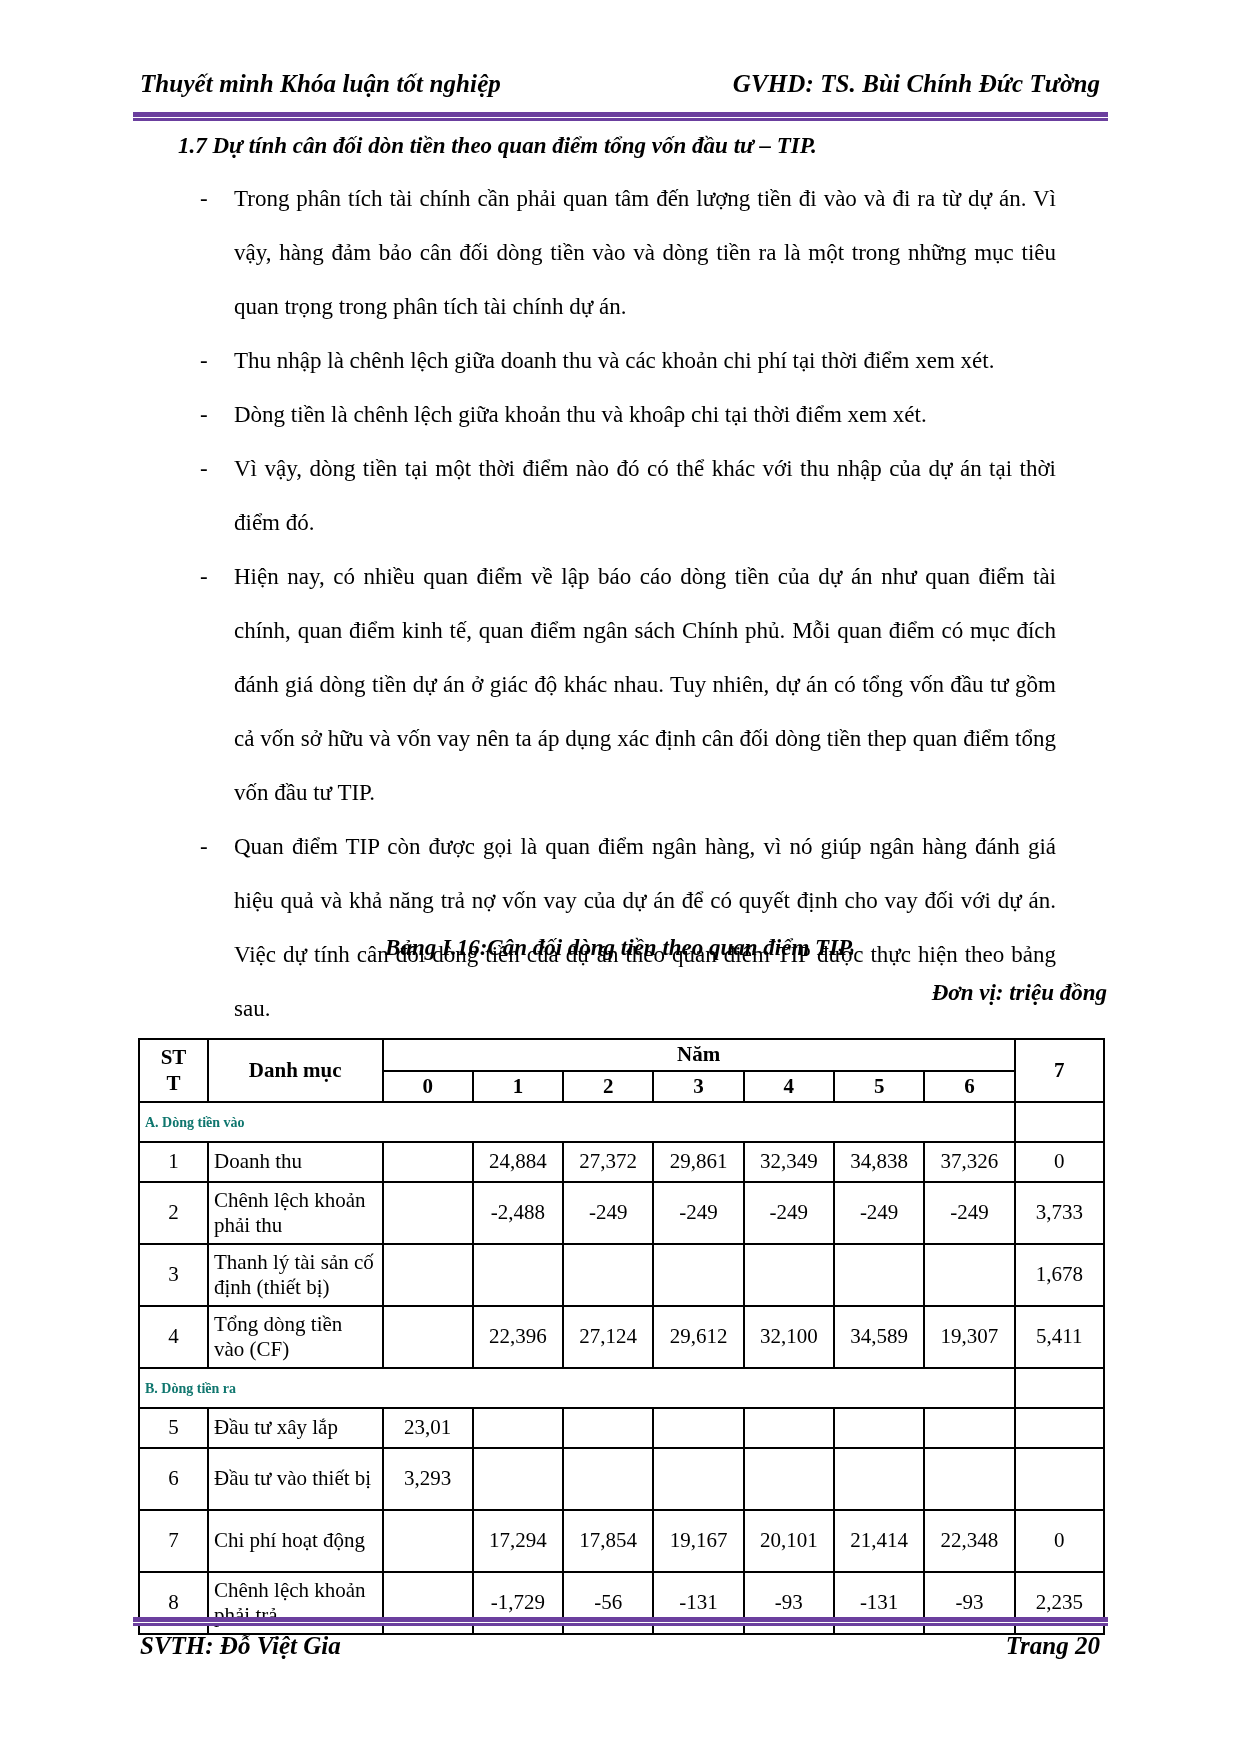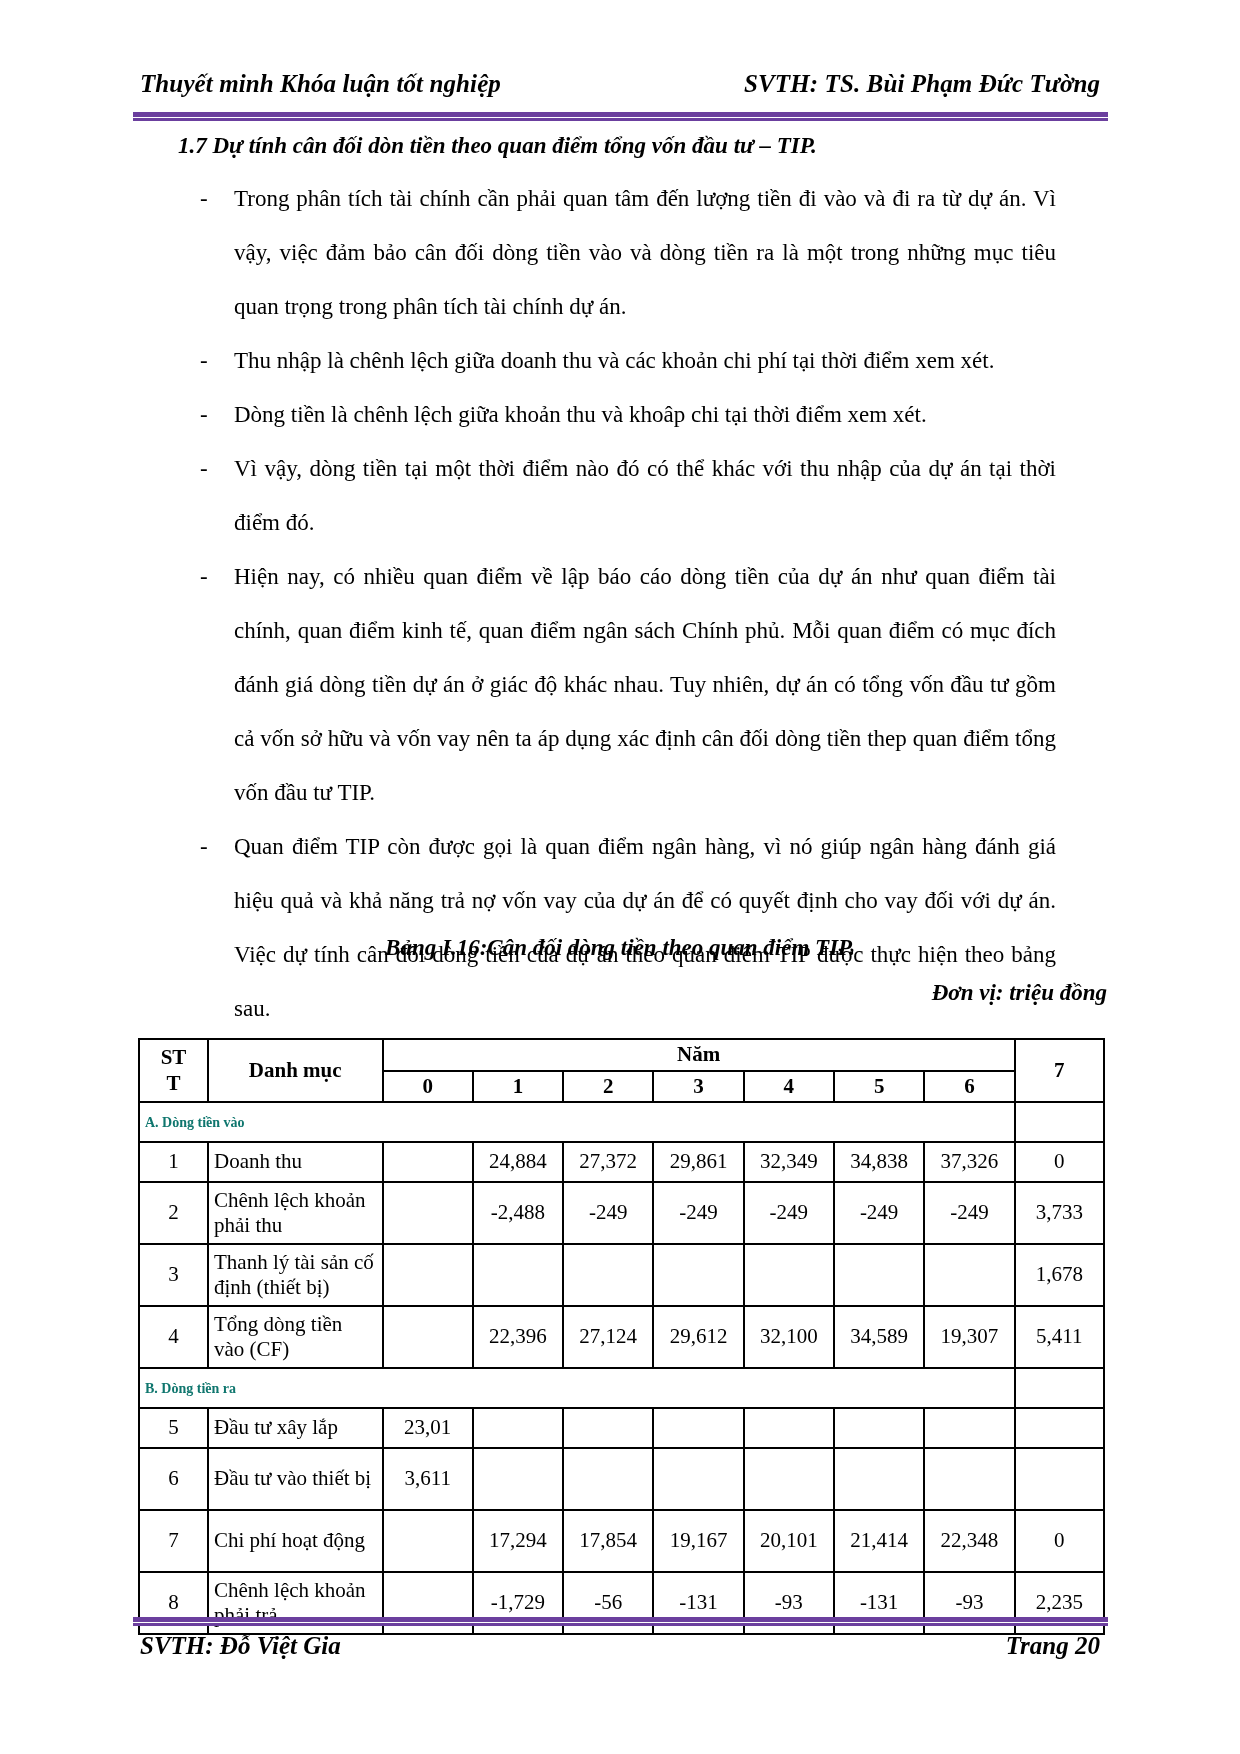--- a/index.html
+++ b/index.html
@@ -219,35 +219,35 @@
   }
   .footer .page-num { font-size: 25px; }
 </style>
 </head>
 <body>
 
 <div class="page">
 
   <div class="header">
     <span class="header-left">Thuyết minh Khóa luận tốt nghiệp</span>
-    <span class="header-right">SVTH: TS. Bùi Phạm Đức Tường</span>
+    <span class="header-right">GVHD: TS. Bùi Chính Đức Tường</span>
   </div>
   <div class="header-rule">
     <div class="thick"></div>
     <div class="gap"></div>
     <div class="thin"></div>
   </div>
 
   <div class="section-title">1.7 Dự tính cân đối dòn tiền theo quan điểm tổng vốn đầu tư – TIP.</div>
 
   <div class="body-block">
 
     <div class="bullet">
       <div class="dash">-</div>
-      <div class="btext">Trong phân tích tài chính cần phải quan tâm đến lượng tiền đi vào và đi ra từ dự án. Vì vậy, việc đảm bảo cân đối dòng tiền vào và dòng tiền ra là một trong những mục tiêu quan trọng trong phân tích tài chính dự án.</div>
+      <div class="btext">Trong phân tích tài chính cần phải quan tâm đến lượng tiền đi vào và đi ra từ dự án. Vì vậy, hàng đảm bảo cân đối dòng tiền vào và dòng tiền ra là một trong những mục tiêu quan trọng trong phân tích tài chính dự án.</div>
     </div>
 
     <div class="bullet">
       <div class="dash">-</div>
       <div class="btext nojust">Thu nhập là chênh lệch giữa doanh thu và các khoản chi phí tại thời điểm xem xét.</div>
     </div>
 
     <div class="bullet">
       <div class="dash">-</div>
       <div class="btext nojust">Dòng tiền là chênh lệch giữa khoản thu và khoâp chi tại thời điểm xem xét.</div>
@@ -380,21 +380,21 @@
           <td class="num"></td>
           <td class="num"></td>
           <td class="num"></td>
           <td class="num"></td>
           <td class="num"></td>
         </tr>
 
         <tr class="tall">
           <td class="idx">6</td>
           <td class="label">Đầu tư vào thiết bị</td>
-          <td class="num">3,611</td>
+          <td class="num">3,293</td>
           <td class="num"></td>
           <td class="num"></td>
           <td class="num"></td>
           <td class="num"></td>
           <td class="num"></td>
           <td class="num"></td>
           <td class="num"></td>
         </tr>
 
         <tr class="tall">

